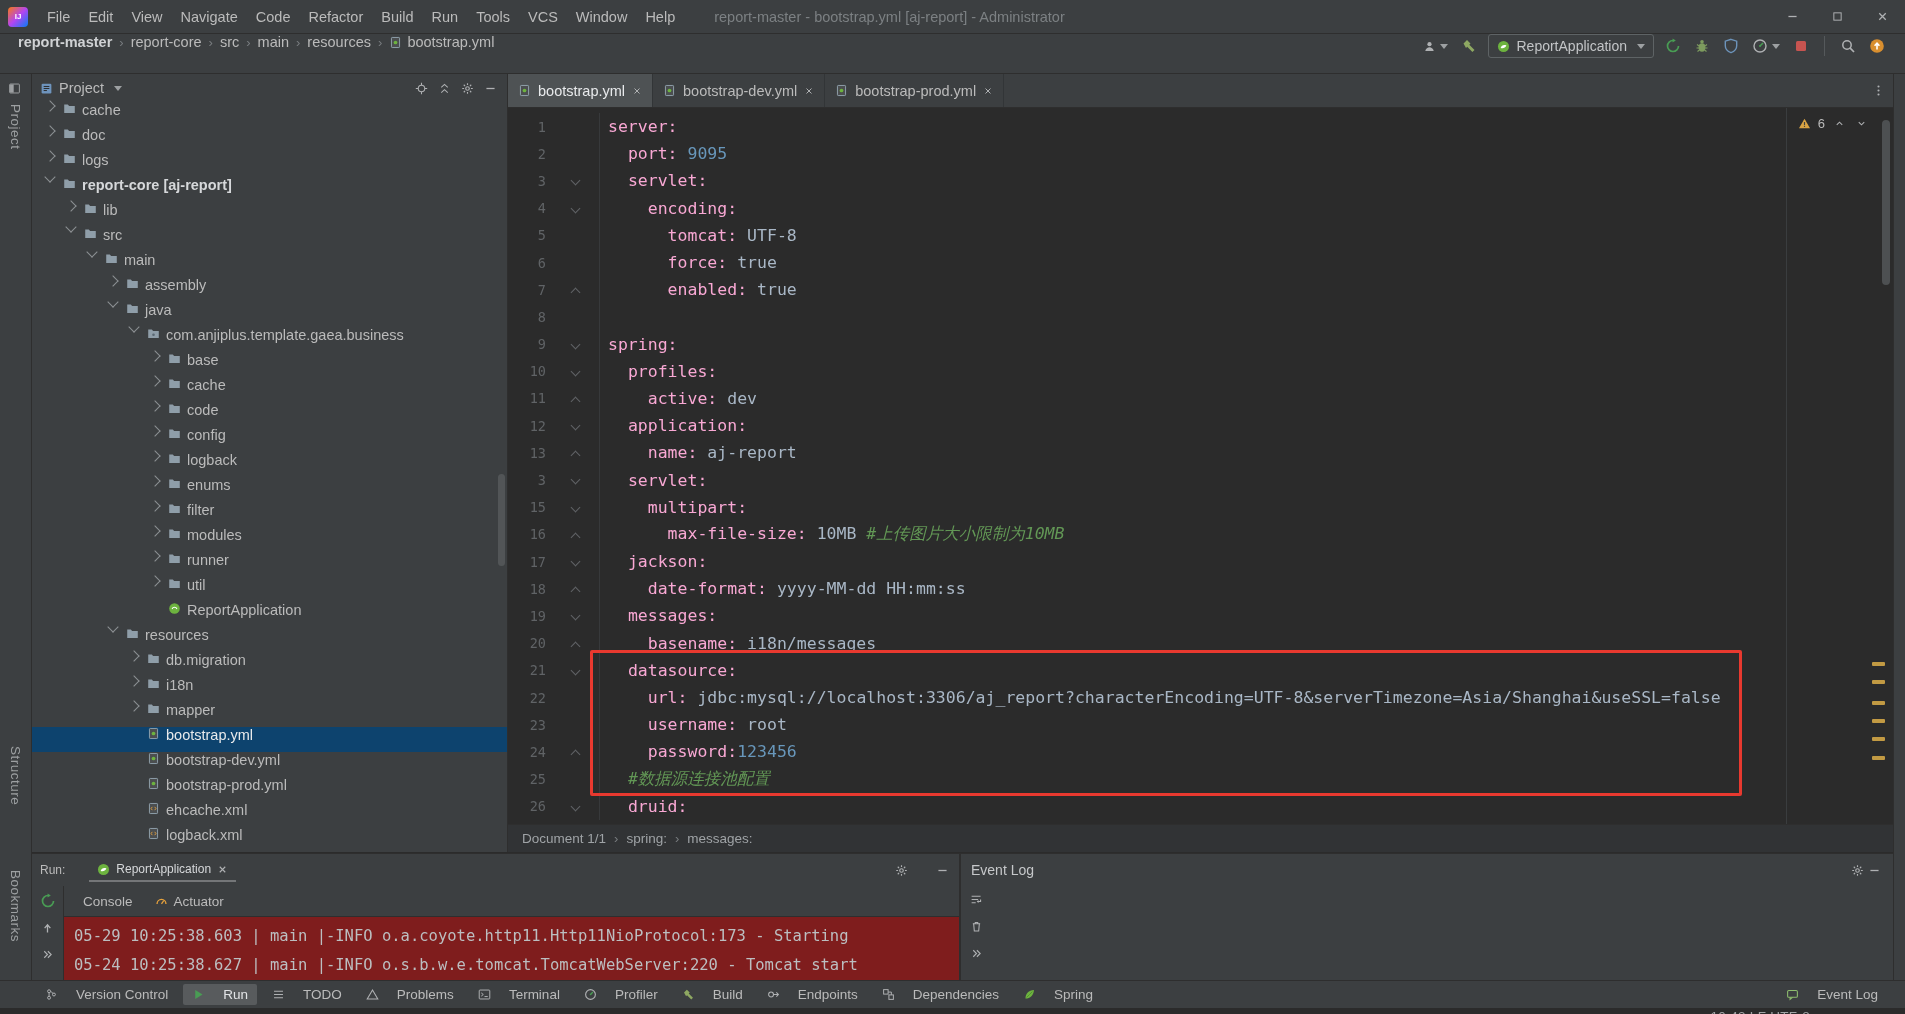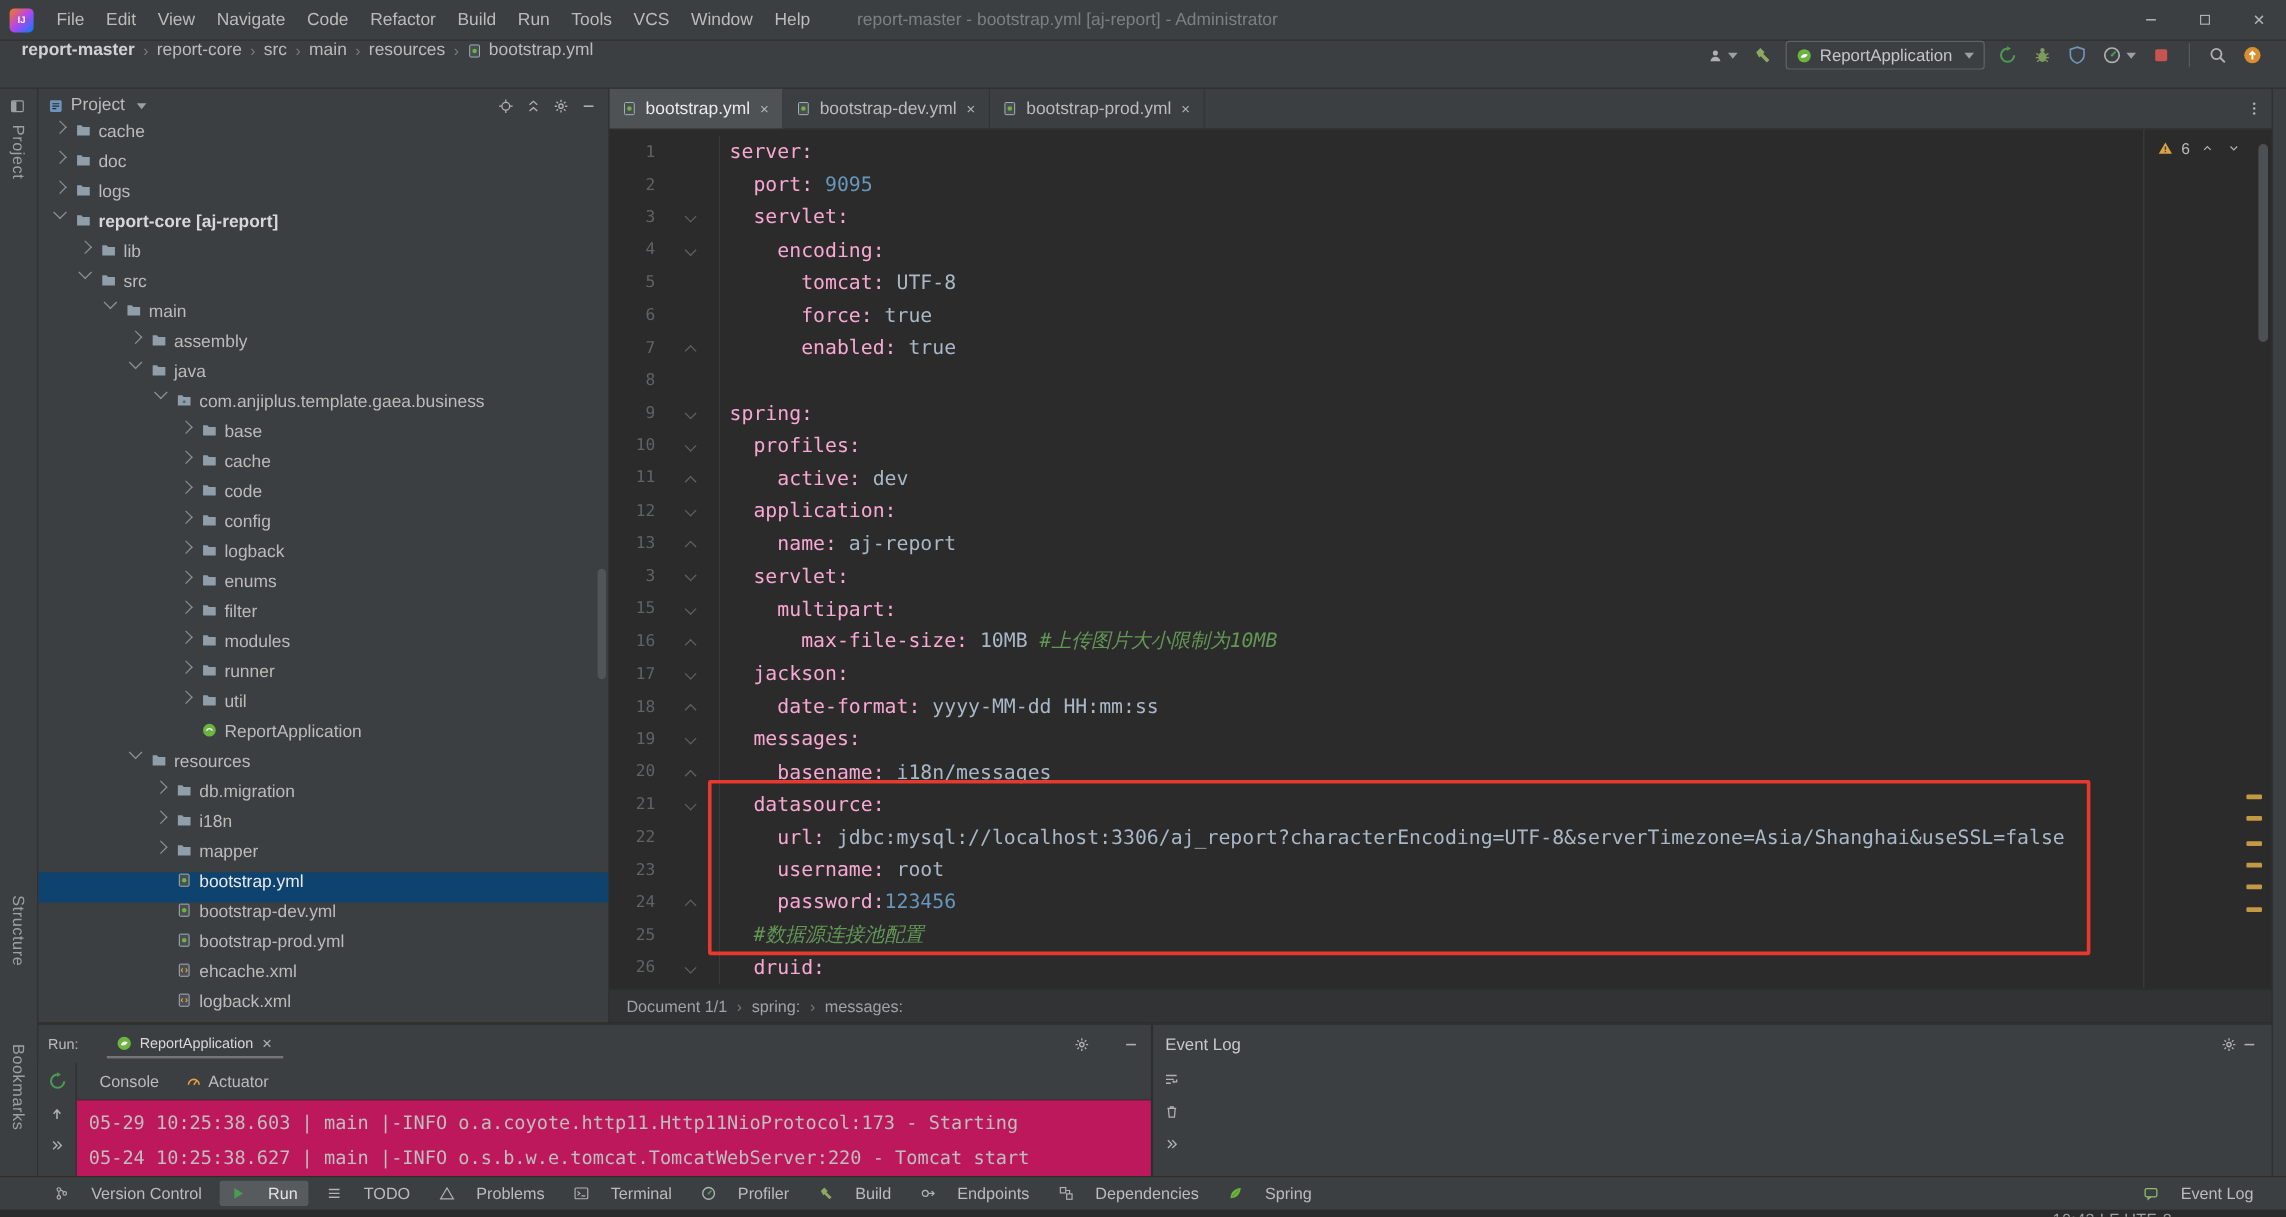--- a/index.html
+++ b/index.html
@@ -94,21 +94,21 @@
     border-top:1px solid #2e2e2e;border-right:1px solid #2e2e2e}
   #run-header{height:32px;display:flex;align-items:center;padding:0 8px;gap:24px;font-size:12px}
   #run-tab{display:flex;align-items:center;gap:6px;padding:4px 8px;color:#d6d8da;border-bottom:2px solid #747678}
   #run-header .spacer{flex:1}
   #run-body{display:flex;height:94px}
   #run-left-toolbar{width:32px;background:#3c3f41;border-right:1px solid #2e2e2e;display:flex;
     flex-direction:column;align-items:center;gap:9px;padding-top:5px}
   #run-right{flex:1;display:flex;flex-direction:column;min-width:0}
   #console-tabs{height:30px;display:flex;align-items:center;gap:4px;padding-left:10px;font-size:13.5px}
   .ctab{display:flex;align-items:center;gap:6px;padding:3px 9px;color:#bbbbbb}
-  #console-out{flex:1;background:#be185d;border-top:1px solid #2e2e2e;overflow:hidden;
+  #console-out{flex:1;background:#7f1d1d;border-top:1px solid #2e2e2e;overflow:hidden;
     padding:5px 0 0 10px;font-family:"DejaVu Sans Mono",monospace;font-size:15.5px;color:#bcbec0;line-height:29px;white-space:nowrap}
   #event-log{position:absolute;left:960px;top:853px;width:933px;height:127px;background:#3c3f41;
     border-top:1px solid #2e2e2e;border-left:1px solid #2e2e2e}
   #eventlog-header{height:32px;display:flex;align-items:center;padding:0 10px;font-size:14px;color:#c6c8ca}
   #eventlog-header .spacer{flex:1}
   #eventlog-body{display:flex;height:94px}
   #eventlog-toolbar{width:30px;border-right:1px solid #33363 8;display:flex;flex-direction:column;
     align-items:center;gap:10px;padding-top:5px}
 
   

